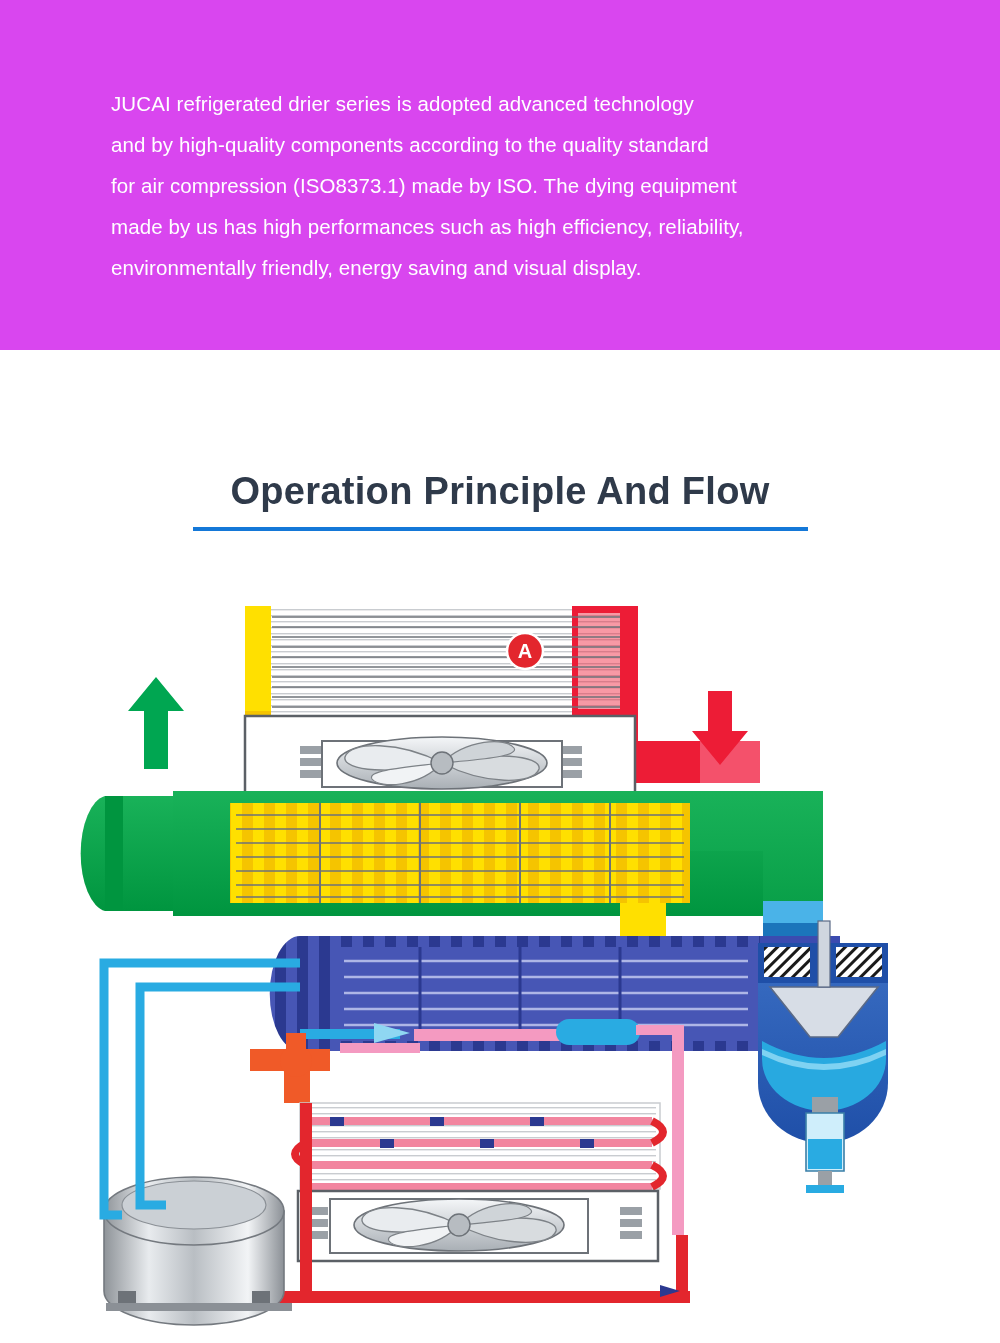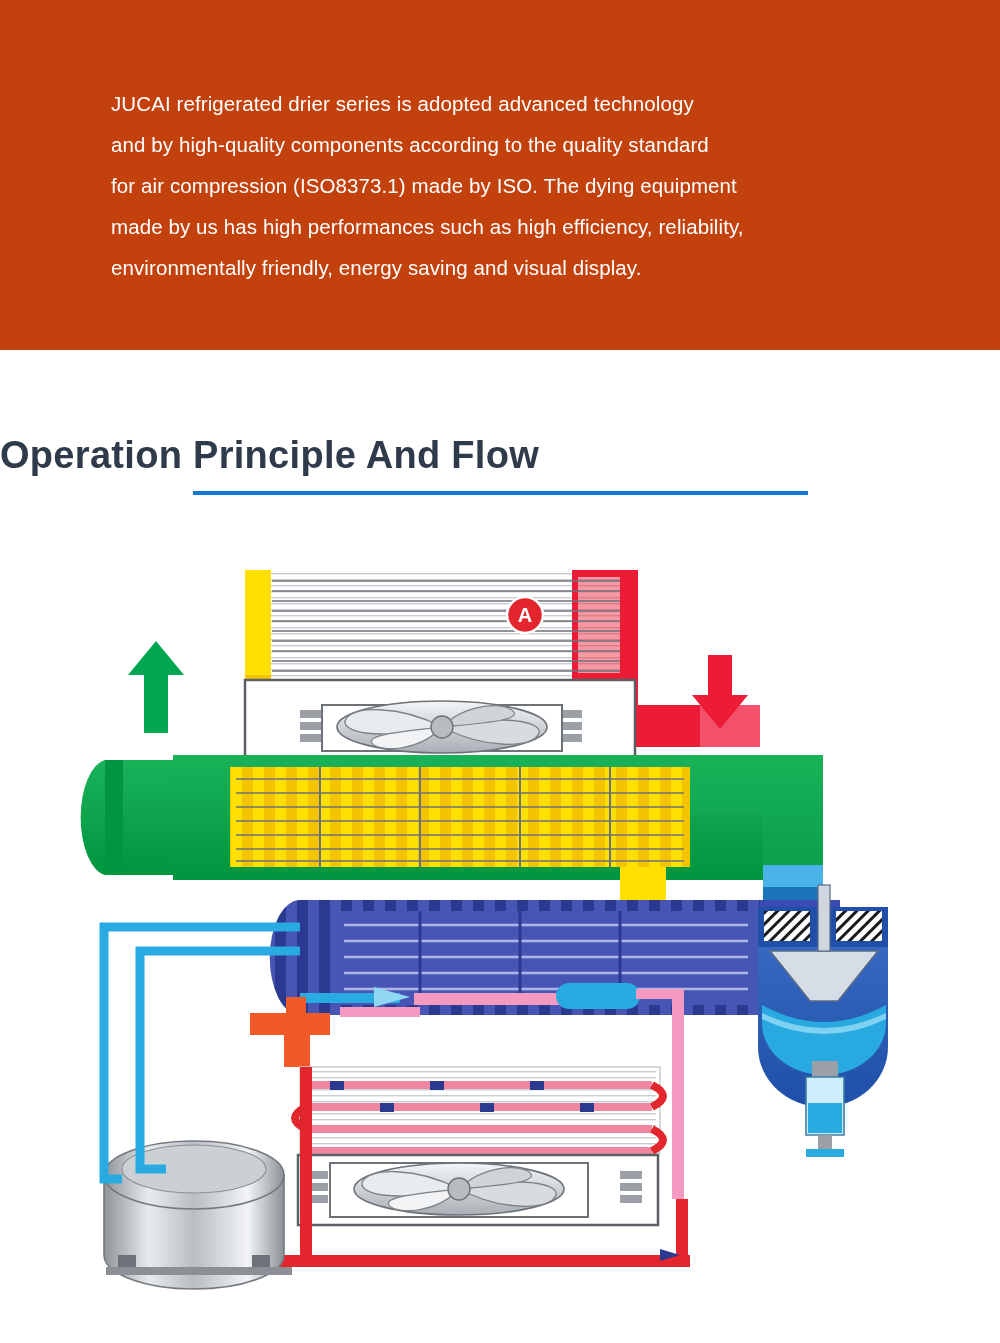--- a/index.html
+++ b/index.html
@@ -10,40 +10,41 @@
   body {
     width: 1000px;
     height: 1343px;
     font-family: "Liberation Sans", sans-serif;
     overflow: hidden;
     position: relative;
   }
 
   
   .intro-banner {
-    background: #c2410c;
+    background: #d946ef;
     width: 1000px;
     height: 350px;
     box-sizing: border-box;
     padding: 62px 90px 0 111px;
   }
   .intro-text {
     color: #ffffff;
     font-size: 20.5px;
     line-height: 41px;
     letter-spacing: 0.1px;
     font-weight: 400;
     max-width: 820px;
     white-space: pre-line;
   }
 
   
   .section-head {
     width: 1000px;
-    padding-top: 84px;
+    padding-top: 120px;
+    text-align: center;
   }
   .section-title {
     display: inline-block;
     color: #2f3a4a;
     font-size: 38px;
     font-weight: bold;
     letter-spacing: 0.3px;
     padding-bottom: 14px;
   }
   .title-rule {

